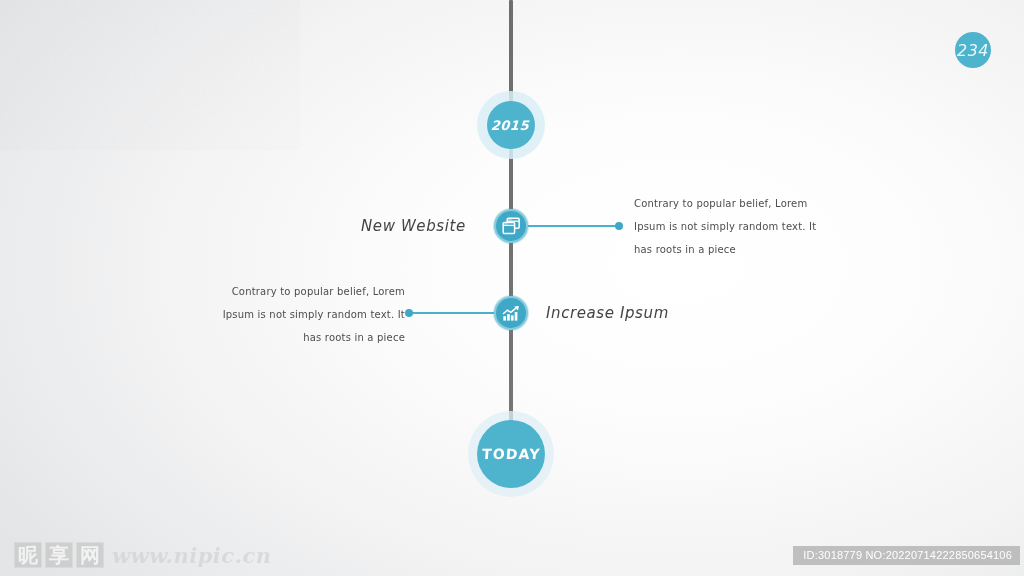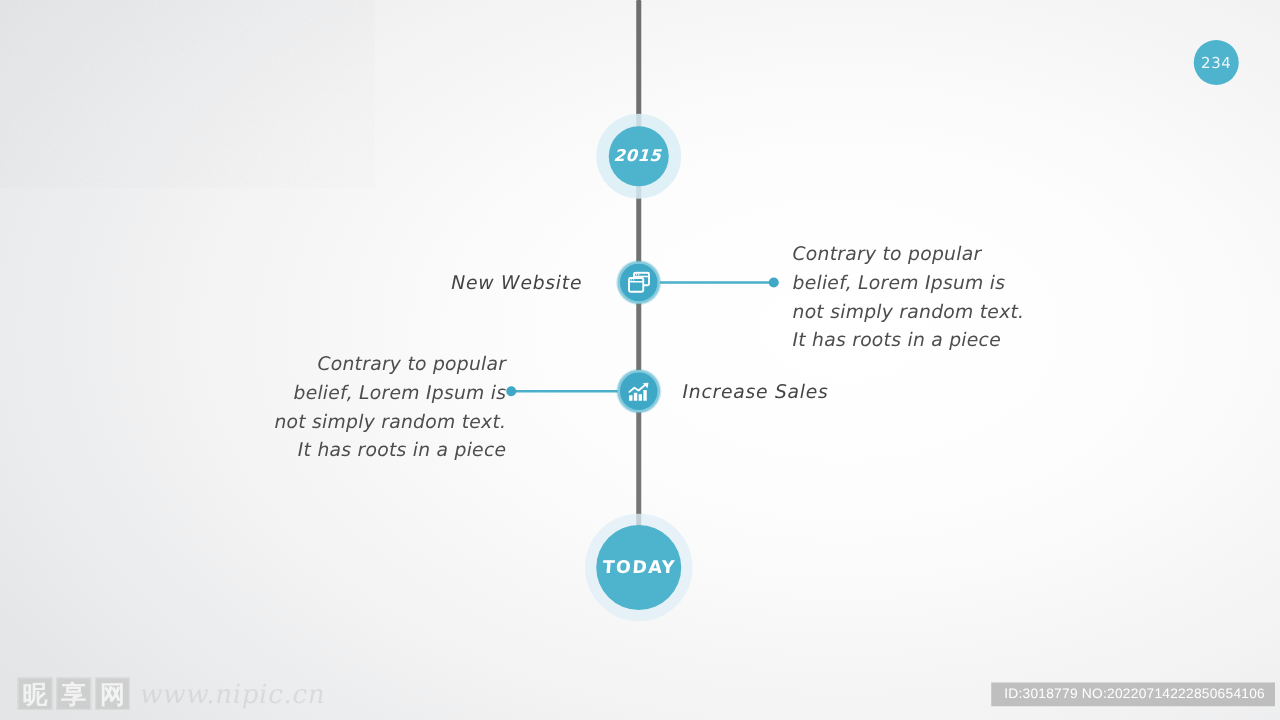--- a/index.html
+++ b/index.html
@@ -110,40 +110,39 @@
     letter-spacing:.6px;
     color:#444444;
     font-style:italic;
     white-space:nowrap;
   }
   #title-new-website { left:361px; top:217px; text-align:right; }
   #title-increase-sales { left:546px; top:304px; text-align:left; }
 
   .desc {
     position:absolute;
-    font-size:15px;
+    font-size:10px;
     line-height:23px;
     color:#4d4d4d;
-    font-style:italic;
     letter-spacing:.2px;
     width:200px;
   }
   #desc-right { left:634px; top:192px; text-align:left; }
   #desc-left  { left:205px; top:280px; text-align:right; }
 
   
   #page-badge {
     position:absolute;
     left:955px; top:32px;
     width:36px; height:36px;
     border-radius:50%;
     background:#4eb3cd;
     display:flex; align-items:center; justify-content:center;
     color:#eaf7fb;
-    font-size:12px; letter-spacing:.5px;
+    font-size:16px; font-style:italic; letter-spacing:.5px;
   }
 
   
   #watermark {
     position:absolute;
     left:14px; bottom:8px;
     display:flex; align-items:center; gap:8px;
     opacity:.5;
   }
   #watermark-logo {
@@ -154,21 +153,21 @@
     font-family:"DejaVu Sans", sans-serif;
     font-size:20px; font-weight:700;
     color:#ffffff;
     background:#b8b8b8;
     padding:1px 3px;
     line-height:22px;
     border:1px solid #cfcfcf;
   }
   #watermark-url {
     font-family:"DejaVu Serif", serif;
-    font-size:21px; font-style:italic; font-weight:400;
+    font-size:21px; font-style:italic; font-weight:700;
     color:#c9c9c9;
     letter-spacing:.5px;
   }
 
   #id-bar {
     position:absolute;
     right:4px; bottom:11px;
     background:rgba(170,170,170,.72);
     color:#ffffff;
     font-family:"Liberation Sans", sans-serif;
@@ -234,21 +233,21 @@
         <polyline points="1.5,8.5 5.5,5.2 8.8,7.4 15.5,1.8" fill="none" stroke="#ffffff" stroke-width="1.5" stroke-linecap="round" stroke-linejoin="round"></polyline>
         <polygon points="12.2,1.5 16.8,1.3 16.0,5.6" fill="#ffffff"></polygon>
         <rect x="1.3" y="11.2" width="2.7" height="4.4" fill="#ffffff"></rect>
         <rect x="5.1" y="9.2" width="2.7" height="6.4" fill="#ffffff"></rect>
         <rect x="8.9" y="10.4" width="2.7" height="5.2" fill="#ffffff"></rect>
         <rect x="12.7" y="7.0" width="2.7" height="8.6" fill="#ffffff"></rect>
       </svg>
     </span>
   </div>
 
-  <div class="event-title hand" id="title-increase-sales">Increase Sales</div>
+  <div class="event-title hand" id="title-increase-sales">Increase Ipsum</div>
 
   <div class="desc hand" id="desc-left">Contrary to popular belief, Lorem Ipsum is not simply random text. It has roots in a piece</div>
 
   <div class="halo" id="halo-today"></div>
   <div class="node" id="node-today">
     <span class="node-label">TODAY</span>
   </div>
 
   <div id="page-badge">
     <span>234</span>

